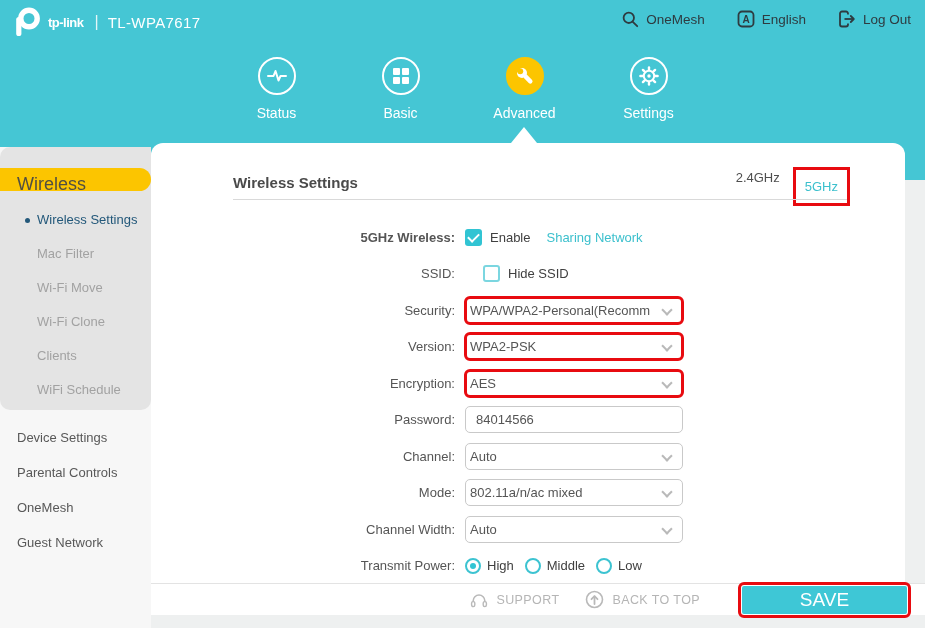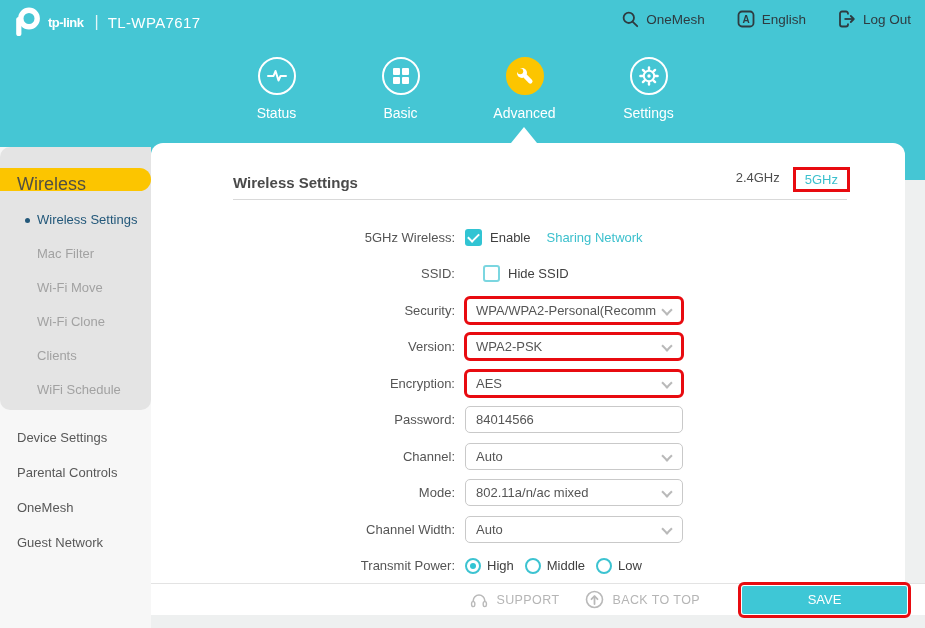--- a/index.html
+++ b/index.html
@@ -40,33 +40,33 @@
   .submenu-item.active { color:#23587a; }
   .submenu-item.active::before { content:""; position:absolute; left:25px; top:15px; width:5px; height:5px; border-radius:50%; background:#23587a; }
   .sidebar-items { position:absolute; top:420px; left:0; width:151px; }
   .sidebar-item { height:35px; line-height:35px; padding-left:17px; font-size:13px; color:#585858; cursor:pointer; }
 
   
   .panel { position:absolute; top:143px; left:151px; width:754px; height:440px; background:#fff; border-radius:12px 12px 0 0; }
   .panel-title { position:absolute; top:31px; left:82px; font-size:15px; font-weight:bold; color:#4a4a4a; }
   .tabs { position:absolute; top:27px; right:58px; height:24px; display:flex; align-items:flex-start; gap:16px; font-size:13px; }
   .tab { color:#4e4e4e; cursor:pointer; }
-  .tab.active { color:#3cc0cd; padding:2px 9px; outline:3px solid #e80b10; outline-offset:0; }
+  .tab.active { color:#3cc0cd; padding:9px 9px; outline:3px solid #e80b10; outline-offset:0; }
   .divider { position:absolute; top:56px; left:82px; width:614px; height:1px; background:#d9d9d9; }
 
   
   .form { position:absolute; top:76px; left:0; width:100%; }
   .row { display:flex; align-items:center; height:36.5px; }
   .row-label { width:304px; text-align:right; font-size:13px; color:#555; flex:none; }
-  .row-label.bold { font-weight:normal; }
+  .row-label.bold { font-weight:bold; }
   .row-ctrl { margin-left:10px; display:flex; align-items:center; }
   .tbox { width:218px; height:27px; border:1px solid #c9c9c9; border-radius:5px; background:#fff;
           font-size:13px; color:#555; font-family:"Liberation Sans",sans-serif; }
   input.tbox { padding:0 10px; outline:none; }
-  .selbox { position:relative; display:flex; align-items:center; padding:0 26px 0 10px; cursor:pointer;text-align:right; }
+  .selbox { position:relative; display:flex; align-items:center; padding:0 26px 0 4px; cursor:pointer;text-align:right; }
   .selbox .sel-text { white-space:nowrap; overflow:hidden; max-width:180px; }
   .chev { position:absolute; right:11px; top:8px; width:8px; height:8px;
           border-right:2px solid #b9b9b9; border-bottom:2px solid #b9b9b9; transform:rotate(45deg); }
   .hl { outline:3px solid #e80b10; outline-offset:-2px; }
 
   .cb { width:17px; height:17px; border-radius:3px; position:relative; cursor:pointer; flex:none; }
   .cb.checked { background:#31c4d3; }
   .cb.checked::after { content:""; position:absolute; left:3px; top:4px; width:9px; height:5px;
                        border-left:2px solid #fff; border-bottom:2px solid #fff; transform:rotate(-45deg); }
   .cb.unchecked { background:#fff; border:2px solid #7bd6e0; }
@@ -76,21 +76,21 @@
 
   .radio { width:16px; height:16px; border:2px solid #3cc3d1; border-radius:50%; background:#fff; position:relative; cursor:pointer; flex:none; }
   .radio.selected::after { content:""; position:absolute; left:3px; top:3px; width:6px; height:6px; border-radius:50%; background:#31c4d3; }
   .radio-group { display:flex; align-items:center; margin-right:11px; }
   .radio-group .ctrl-text { margin-left:6px; }
 
   
   .footer { position:absolute; left:151px; top:583px; width:774px; height:32px; background:#fff; border-top:1px solid #e3e3e3;
             display:flex; align-items:center; justify-content:flex-end; gap:26px; padding-right:12px; }
   .foot-link { display:flex; align-items:center; gap:8px; color:#b5b5b5; font-size:12.5px; letter-spacing:0.4px; cursor:pointer; }
-  .save-btn { width:165px; height:28px; background:#3ec7d6; color:#fff; font-size:13px; display:flex; align-items:center;
+  .save-btn { width:165px; height:28px; background:#3ec7d6; color:#fff; font-size:19px; display:flex; align-items:center;
               justify-content:center; border-radius:2px; outline:3px solid #e80b10; outline-offset:1px; margin-left:16px; margin-right:6px; cursor:pointer; }
 </style>
 </head>
 <body>
 
 <div class="page">
   <div class="teal-band"></div>
 
   <div class="brand">
     <svg width="34" height="32" viewBox="0 0 34 30">

